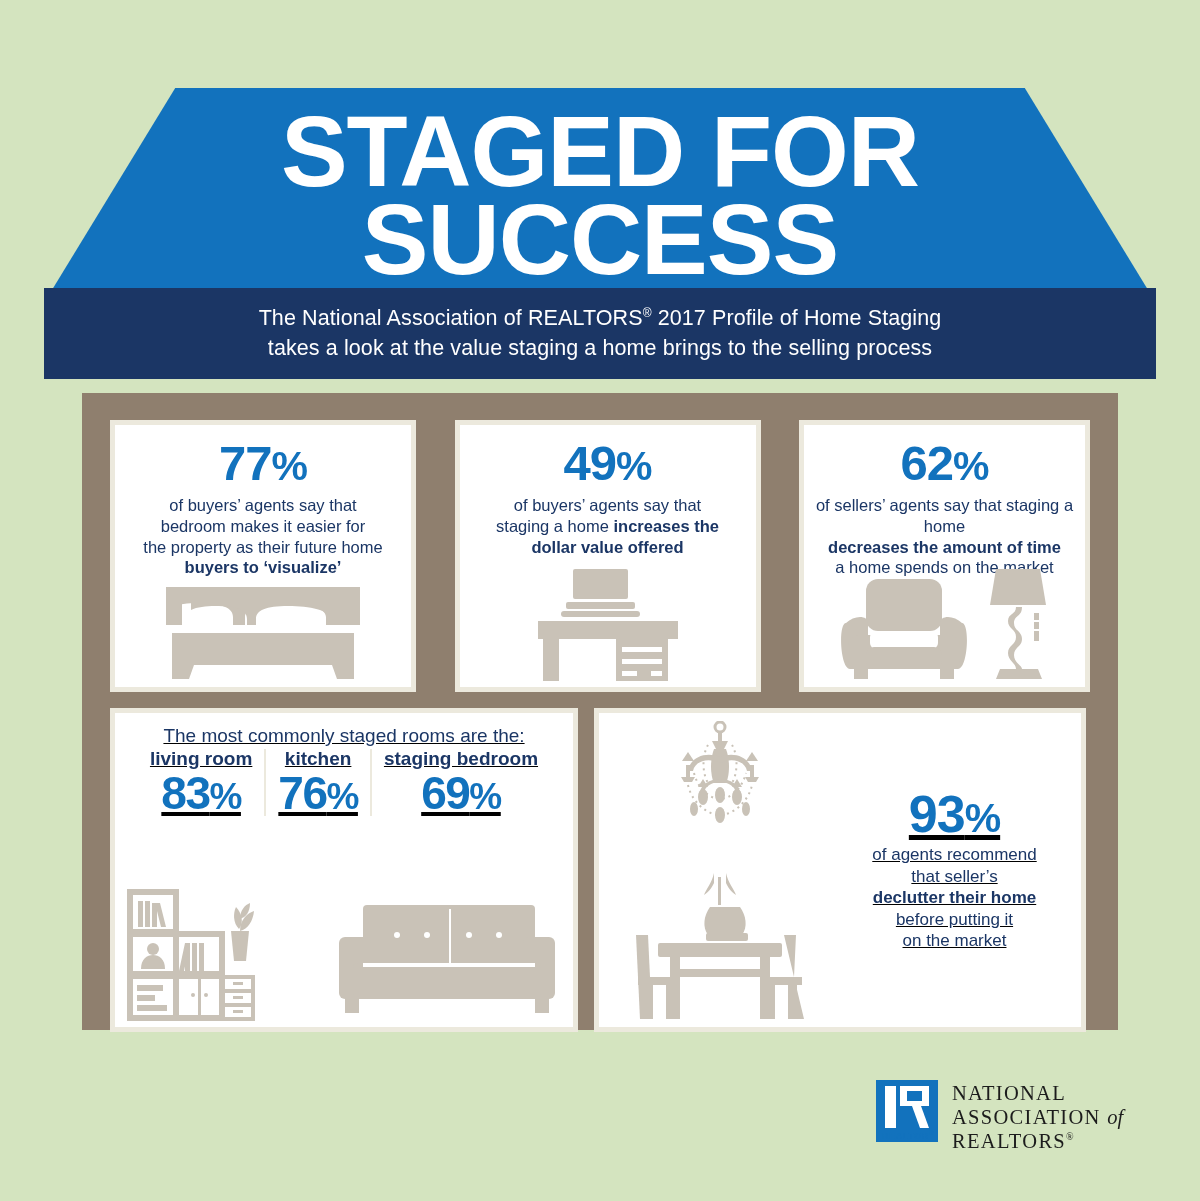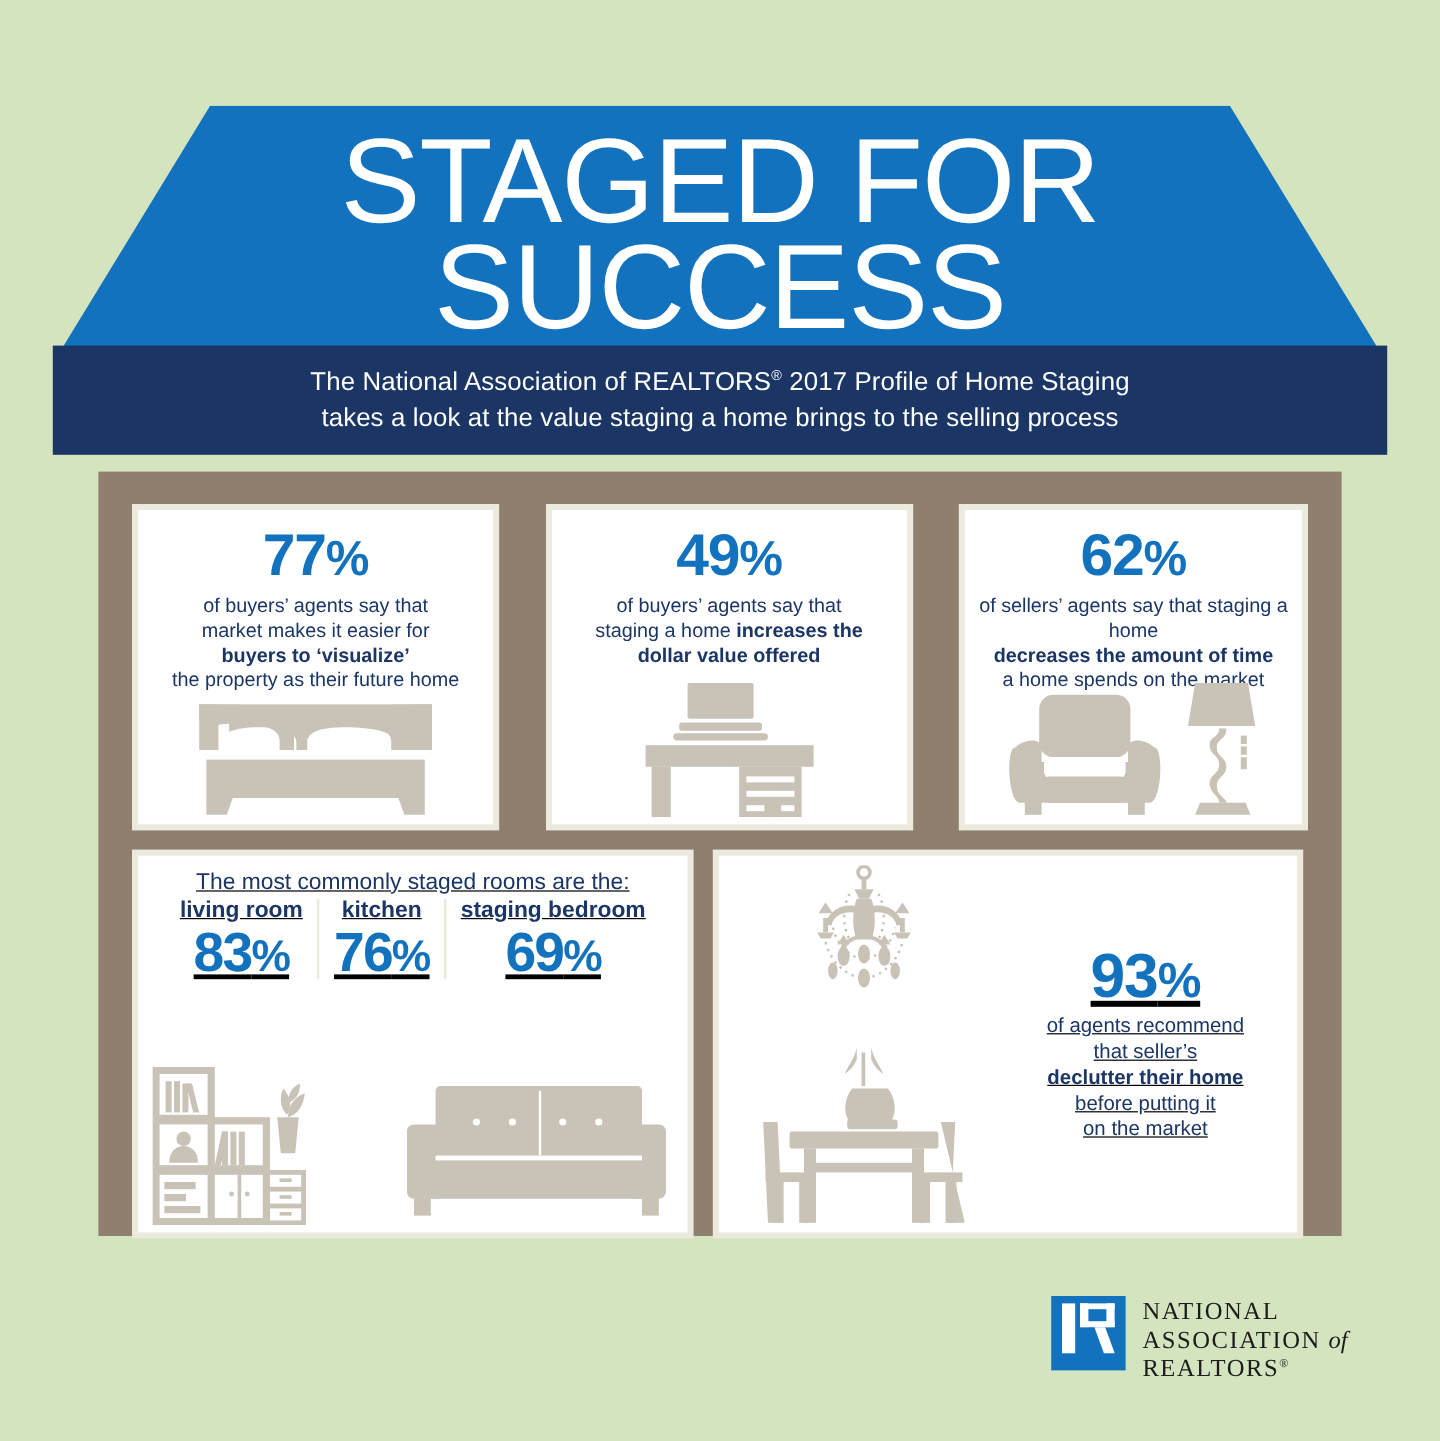--- a/index.html
+++ b/index.html
@@ -18,21 +18,21 @@
   }
   .roof-shape{
     position:absolute;inset:0;
     background:#1272bd;
     clip-path:polygon(11.8% 0%, 88.2% 0%, 100% 100%, 0% 100%);
   }
   .roof-title{
     position:absolute;left:0;top:0;width:100%;
     text-align:center;
     color:#ffffff;
-    font-weight:normal;
+    font-weight:bold;
     font-size:96px;
     line-height:0.98;
     letter-spacing:-1px;
     padding-top:14px;
     box-sizing:border-box;
     text-transform:uppercase;
     font-stretch:condensed;
     transform:scaleX(1.0);
   }
   .roof-title .l1{display:block;font-size:100px;}
@@ -187,23 +187,23 @@
 
     <div class="row row1">
 
       <div class="card c1">
         <div class="card-inner">
           <div class="pct" style="margin-top:14px">
             <span>77</span><span class="sym">%</span>
           </div>
           <div class="blurb">
             <div>of buyers’ agents say that</div>
-            <div>market makes it easier for</div>
+            <div>bedroom makes it easier for</div>
+            <div>the property as their future home</div>
             <div><b>buyers to ‘visualize’</b></div>
-            <div>the property as their future home</div>
           </div>
           <div class="icon-wrap">
             <svg width="210" height="96" viewBox="0 0 210 96">
               <g fill="#c9c2b7">
                 <path d="M8 2 h34 v10 h126 v-10 h34 v38 h-34 v-8 c0,-10 -22,-14 -46,-14 c-24,0 -35,5 -35,14 v8 h-12 v-8 c0,-9 -11,-14 -35,-14 c-10,0 -20,1 -26,4 v-8 h-6 z" transform="translate(0,0)"></path>
                 <rect x="8" y="2" width="16" height="38"></rect>
                 <rect x="186" y="2" width="16" height="38"></rect>
                 <rect x="8" y="2" width="194" height="12"></rect>
                 <path d="M24 14 h162 v26 h-14 v-6 c0,-9 -20,-13 -42,-13 c-22,0 -32,4 -32,13 v6 h-9 v-6 c0,-9 -10,-13 -32,-13 c-9,0 -18,1 -24,4 v-11 z"></path>
                 <rect x="14" y="48" width="182" height="32"></rect>

